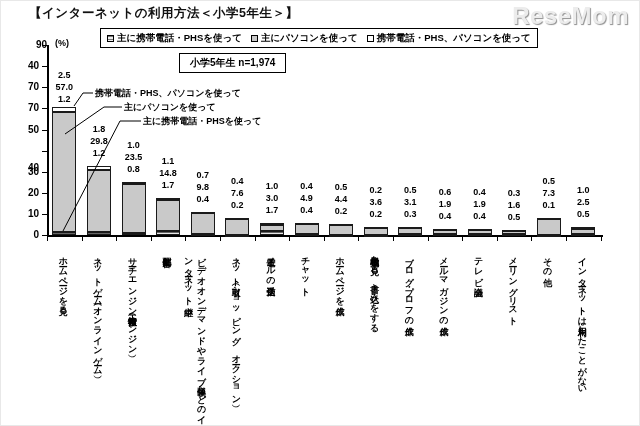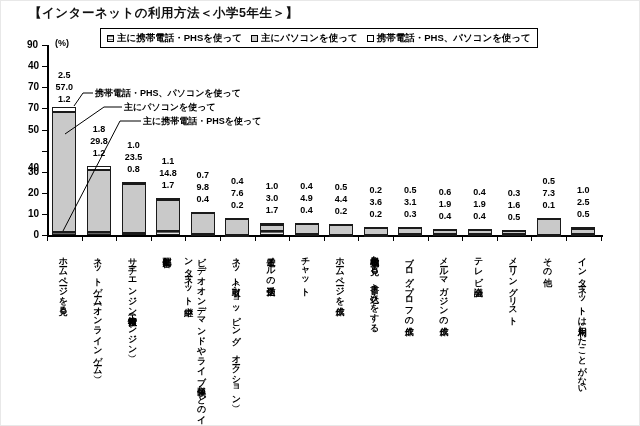--- a/index.html
+++ b/index.html
@@ -48,36 +48,38 @@
     font-size:9px;font-weight:bold;letter-spacing:-0.3px;line-height:13px;color:#000;
   }
   .ann-label{position:absolute;font-size:9px;font-weight:bold;white-space:nowrap;color:#000;transform:translateY(-50%);}
   #ann-svg{position:absolute;left:0;top:0;pointer-events:none;}
 </style>
 </head>
 <body>
 
 <div id="stage">
   <div class="title">【インターネットの利用方法＜小学5年生＞】</div>
+  <div class="logo">ReseMom</div>
 
   <div class="legendbox" id="legend">
       <span class="legenditem">
         <span class="swatch hatched"></span>
         <span>主に携帯電話・PHSを使って</span>
       </span>
       <span class="legenditem">
         <span class="swatch gray"></span>
         <span>主にパソコンを使って</span>
       </span>
       <span class="legenditem">
         <span class="swatch white"></span>
         <span>携帯電話・PHS、パソコンを使って</span>
       </span>
     </div>
 
+  <div class="samplebox">小学5年生  n=1,974</div>
 
   <div class="pct-unit">(%)</div>
 
   <div id="plot">
       <div class="axis-y" style="left: 46px; top: 44px; height: 190px;"></div>
       <div class="axis-x" style="left: 46px; top: 234px; width: 556.1px;"></div>
       <div class="ytick-mark" style="left: 41px; top: 234px;"></div>
       <div class="ytick-label" style="left: 12px; top: 228px;">0</div>
       <div class="ytick-mark" style="left: 41px; top: 212.9px;"></div>
       <div class="ytick-label" style="left: 12px; top: 206.9px;">10</div>
@@ -89,21 +91,21 @@
       <div class="ytick-label" style="left: 12px; top: 161px;">40</div>
       <div class="ytick-mark" style="left: 41px; top: 128.5px;"></div>
       <div class="ytick-label" style="left: 12px; top: 122.5px;">50</div>
       <div class="ytick-mark" style="left: 41px; top: 107.4px;"></div>
       <div class="ytick-label" style="left: 12px; top: 101.4px;">70</div>
       <div class="ytick-mark" style="left: 41px; top: 86.3px;"></div>
       <div class="ytick-label" style="left: 12px; top: 80.3px;">70</div>
       <div class="ytick-mark" style="left: 41px; top: 65.2px;"></div>
       <div class="ytick-label" style="left: 12px; top: 59.2px;">40</div>
       <div class="ytick-mark" style="left: 41px; top: 44.1px;"></div>
-      <div class="ytick-label" style="left: 11px; top: 38.1px;">90</div>
+      <div class="ytick-label" style="left: 20px; top: 38.1px;">90</div>
       <div class="xtick-mark" style="left: 46px; top: 235.5px;"></div>
       <div class="xtick-mark" style="left: 80.6px; top: 235.5px;"></div>
       <div class="xtick-mark" style="left: 115.2px; top: 235.5px;"></div>
       <div class="xtick-mark" style="left: 149.8px; top: 235.5px;"></div>
       <div class="xtick-mark" style="left: 184.4px; top: 235.5px;"></div>
       <div class="xtick-mark" style="left: 219px; top: 235.5px;"></div>
       <div class="xtick-mark" style="left: 253.6px; top: 235.5px;"></div>
       <div class="xtick-mark" style="left: 288.2px; top: 235.5px;"></div>
       <div class="xtick-mark" style="left: 322.8px; top: 235.5px;"></div>
       <div class="xtick-mark" style="left: 357.4px; top: 235.5px;"></div>

